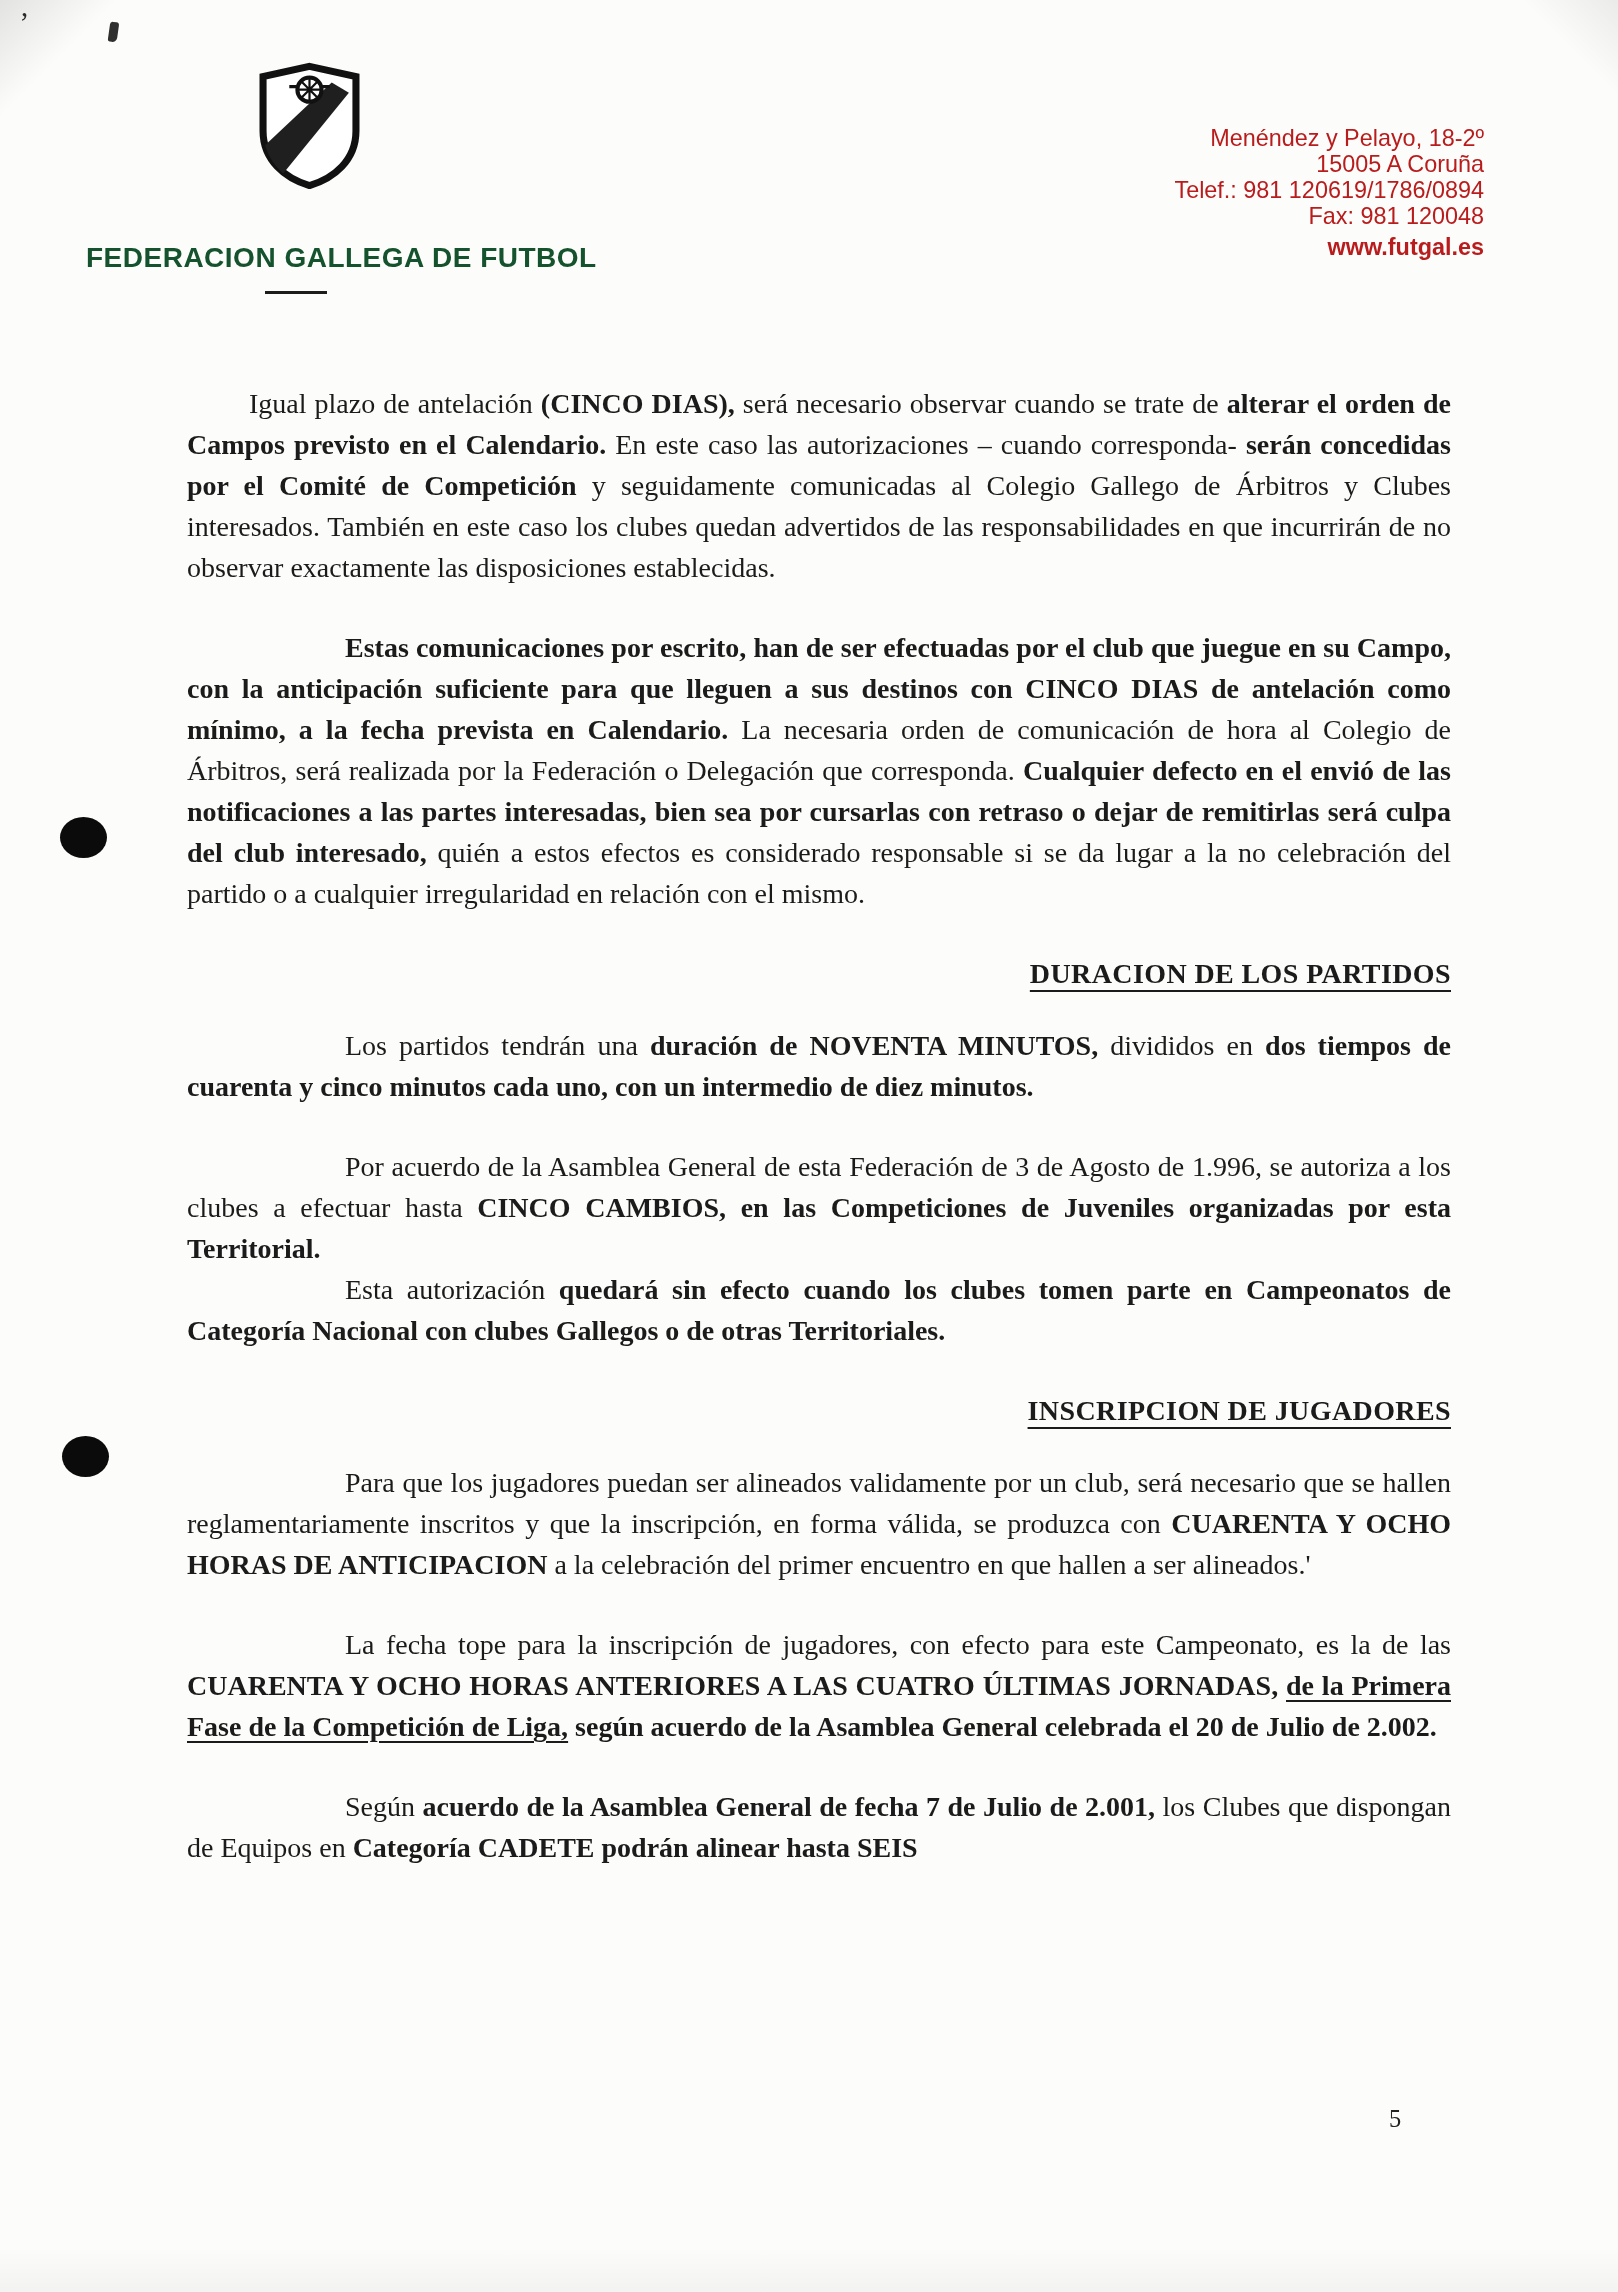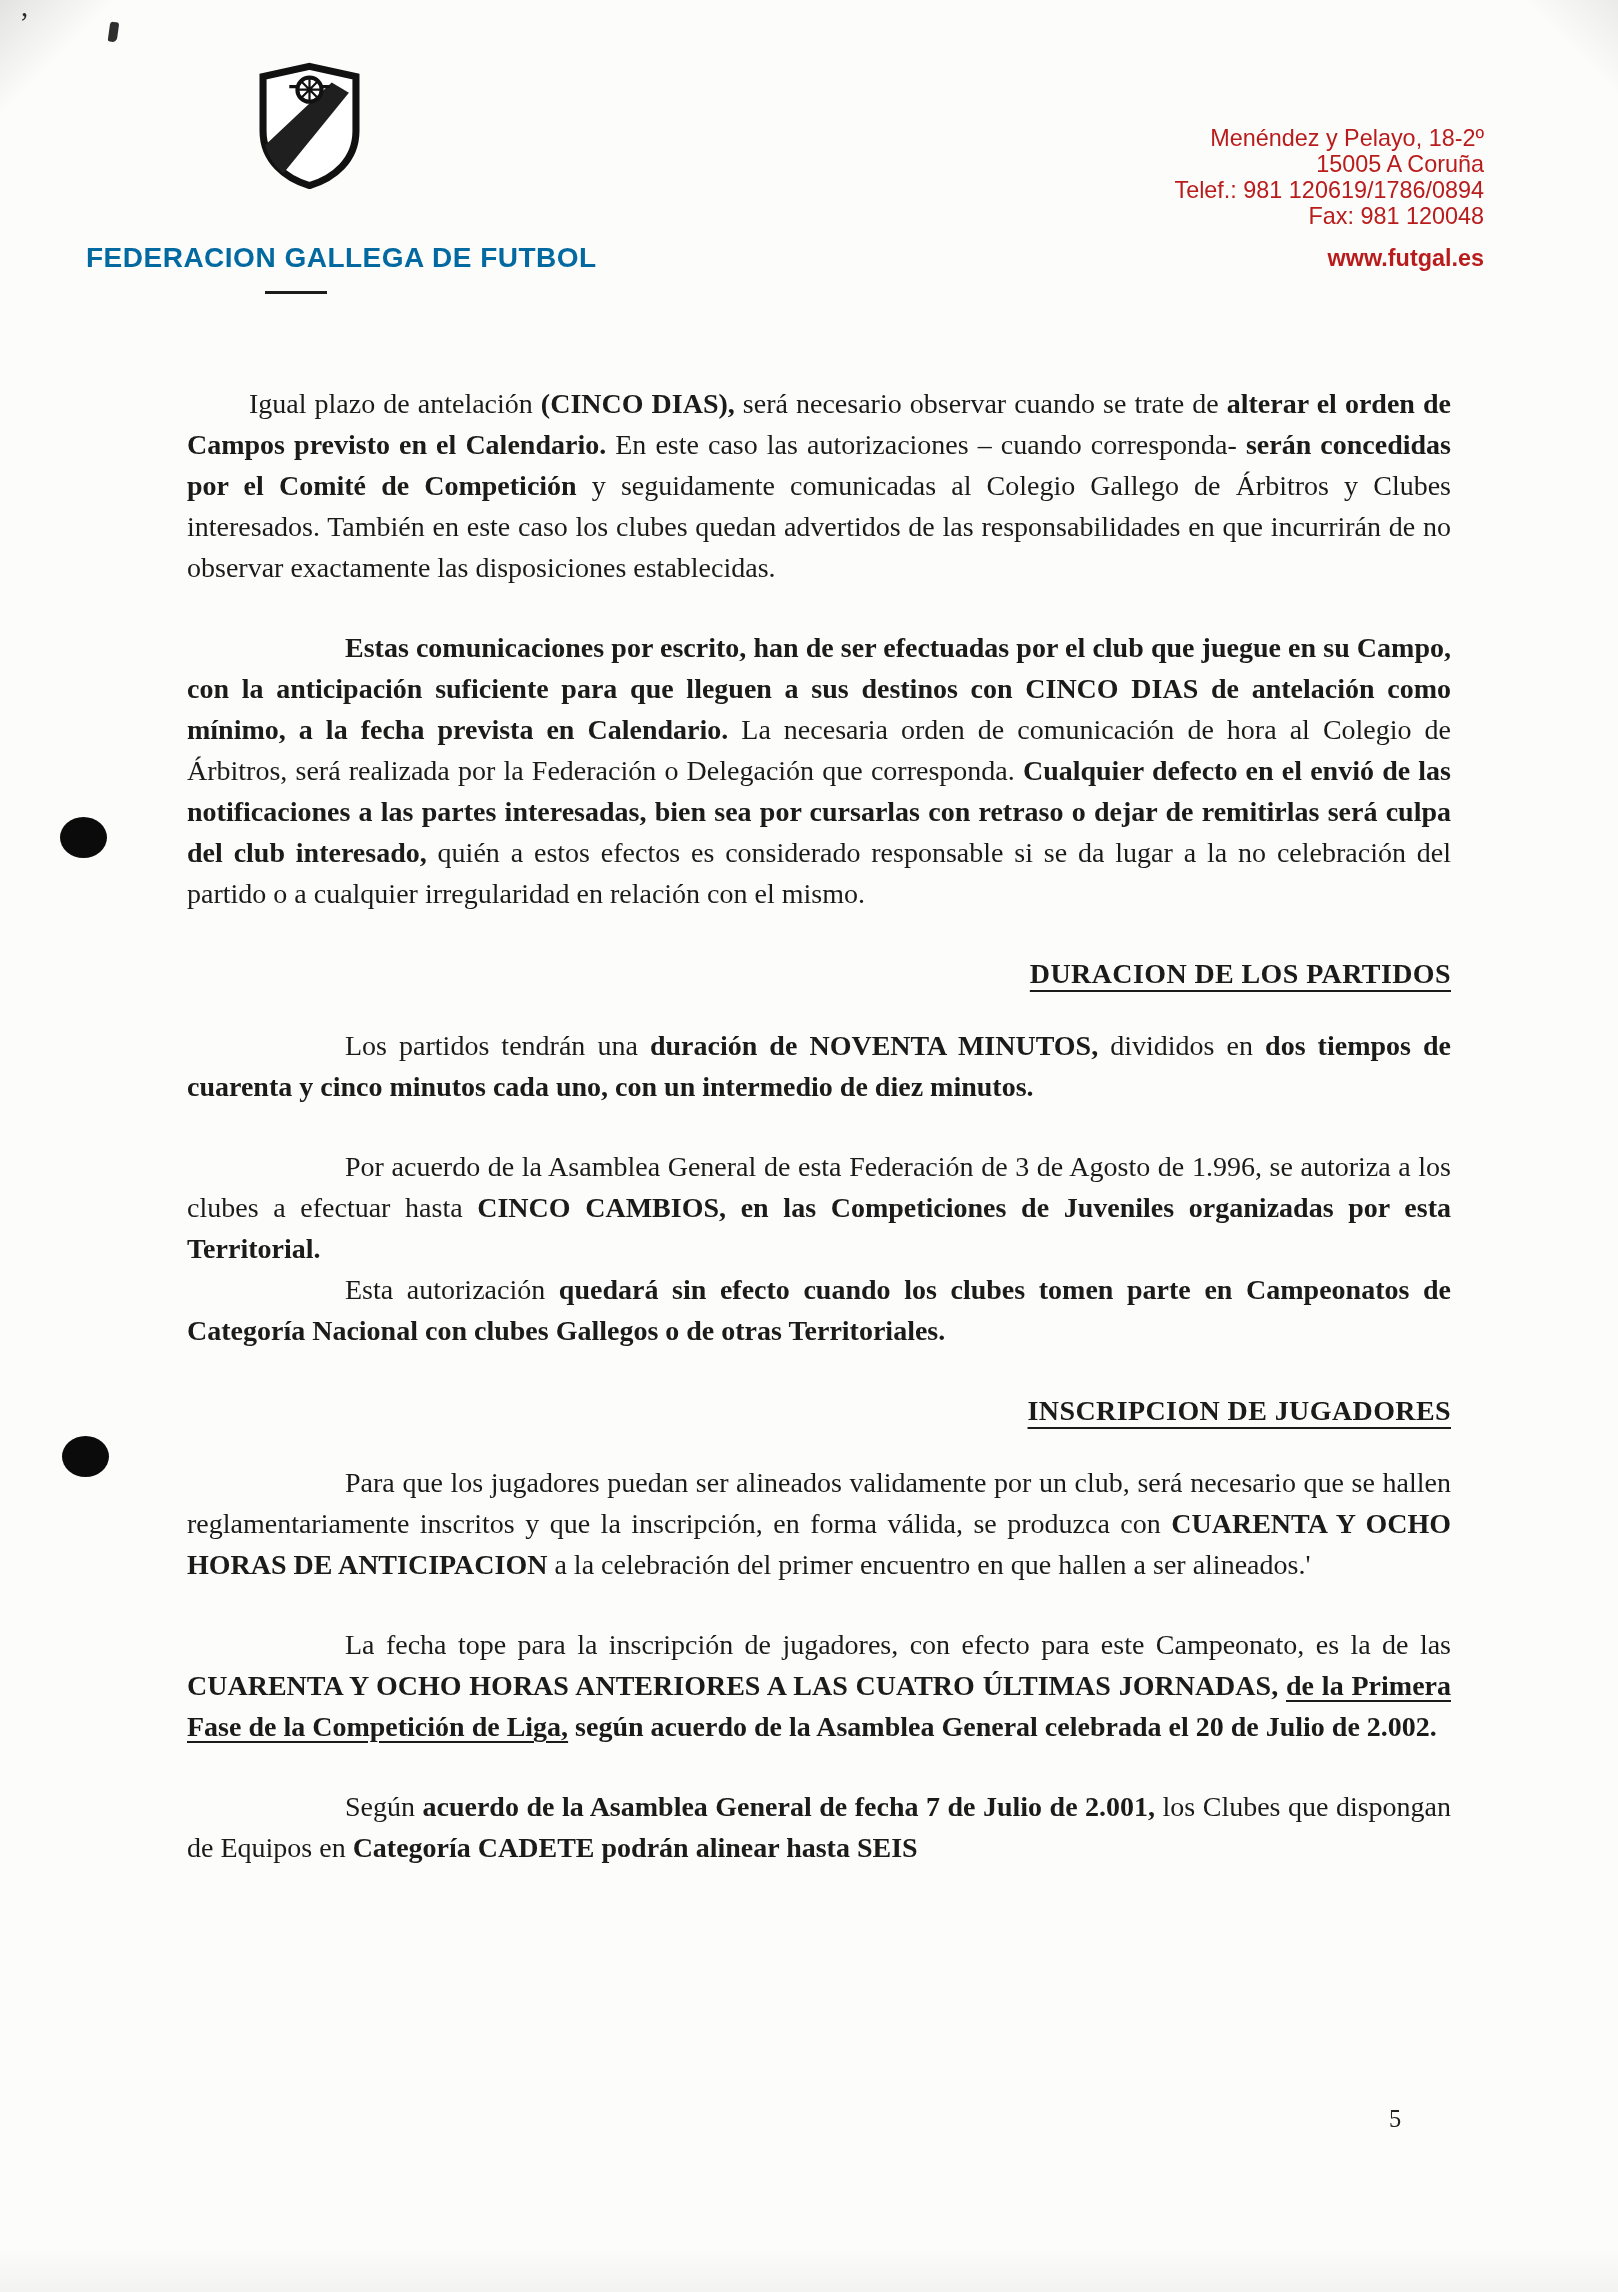--- a/index.html
+++ b/index.html
@@ -30,31 +30,31 @@
   .a2 { left: 109px; top: 21.5px; width: 8.8px; height: 19.5px; background: #2f2f2f; border-radius: 2.9px 2.9px 4.9px 2px; transform: rotate(8deg); }
   .punch { position: absolute; width: 47px; height: 41px; background: #0b0b0b; border-radius: 50%; }
   .punch1 { left: 60px; top: 817px; }
   .punch2 { left: 62px; top: 1436px; }
 
   
   .logo { position: absolute; left: 259px; top: 62px; width: 101px; height: 127px; }
   .org {
     position: absolute; left: 86px; top: 242px;
     font-family: "Liberation Sans", "DejaVu Sans", sans-serif;
-    font-weight: 700; font-size: 28px; letter-spacing: 0.5px; color: #0369a1;
+    font-weight: 700; font-size: 28px; letter-spacing: 0.5px; color: #14532d;
     white-space: nowrap;
   }
   .org-rule { position: absolute; left: 265px; top: 291px; width: 62px; height: 2.9px; background: #1c1c1c; }
   .addr {
     position: absolute; right: 135px; top: 125px;
     text-align: right;
     font-family: "Liberation Sans", "DejaVu Sans", sans-serif;
     font-size: 23.4px; line-height: 26px; color: #b91c1c;
   }
-  .addr .site { font-weight: 700; margin-top: 16px; }
+  .addr .site { font-weight: 700; margin-top: 5px; }
 
   
   .doc {
     position: absolute; left: 187px; top: 383px; width: 1264px;
     font-size: 28px; line-height: 41px;
   }
   .p { text-align: justify; margin: 0 0 39px 0; }
   .ind1 { text-indent: 62px; }
   .ind2 { text-indent: 158px; }
   .tight { margin-bottom: 0; }

